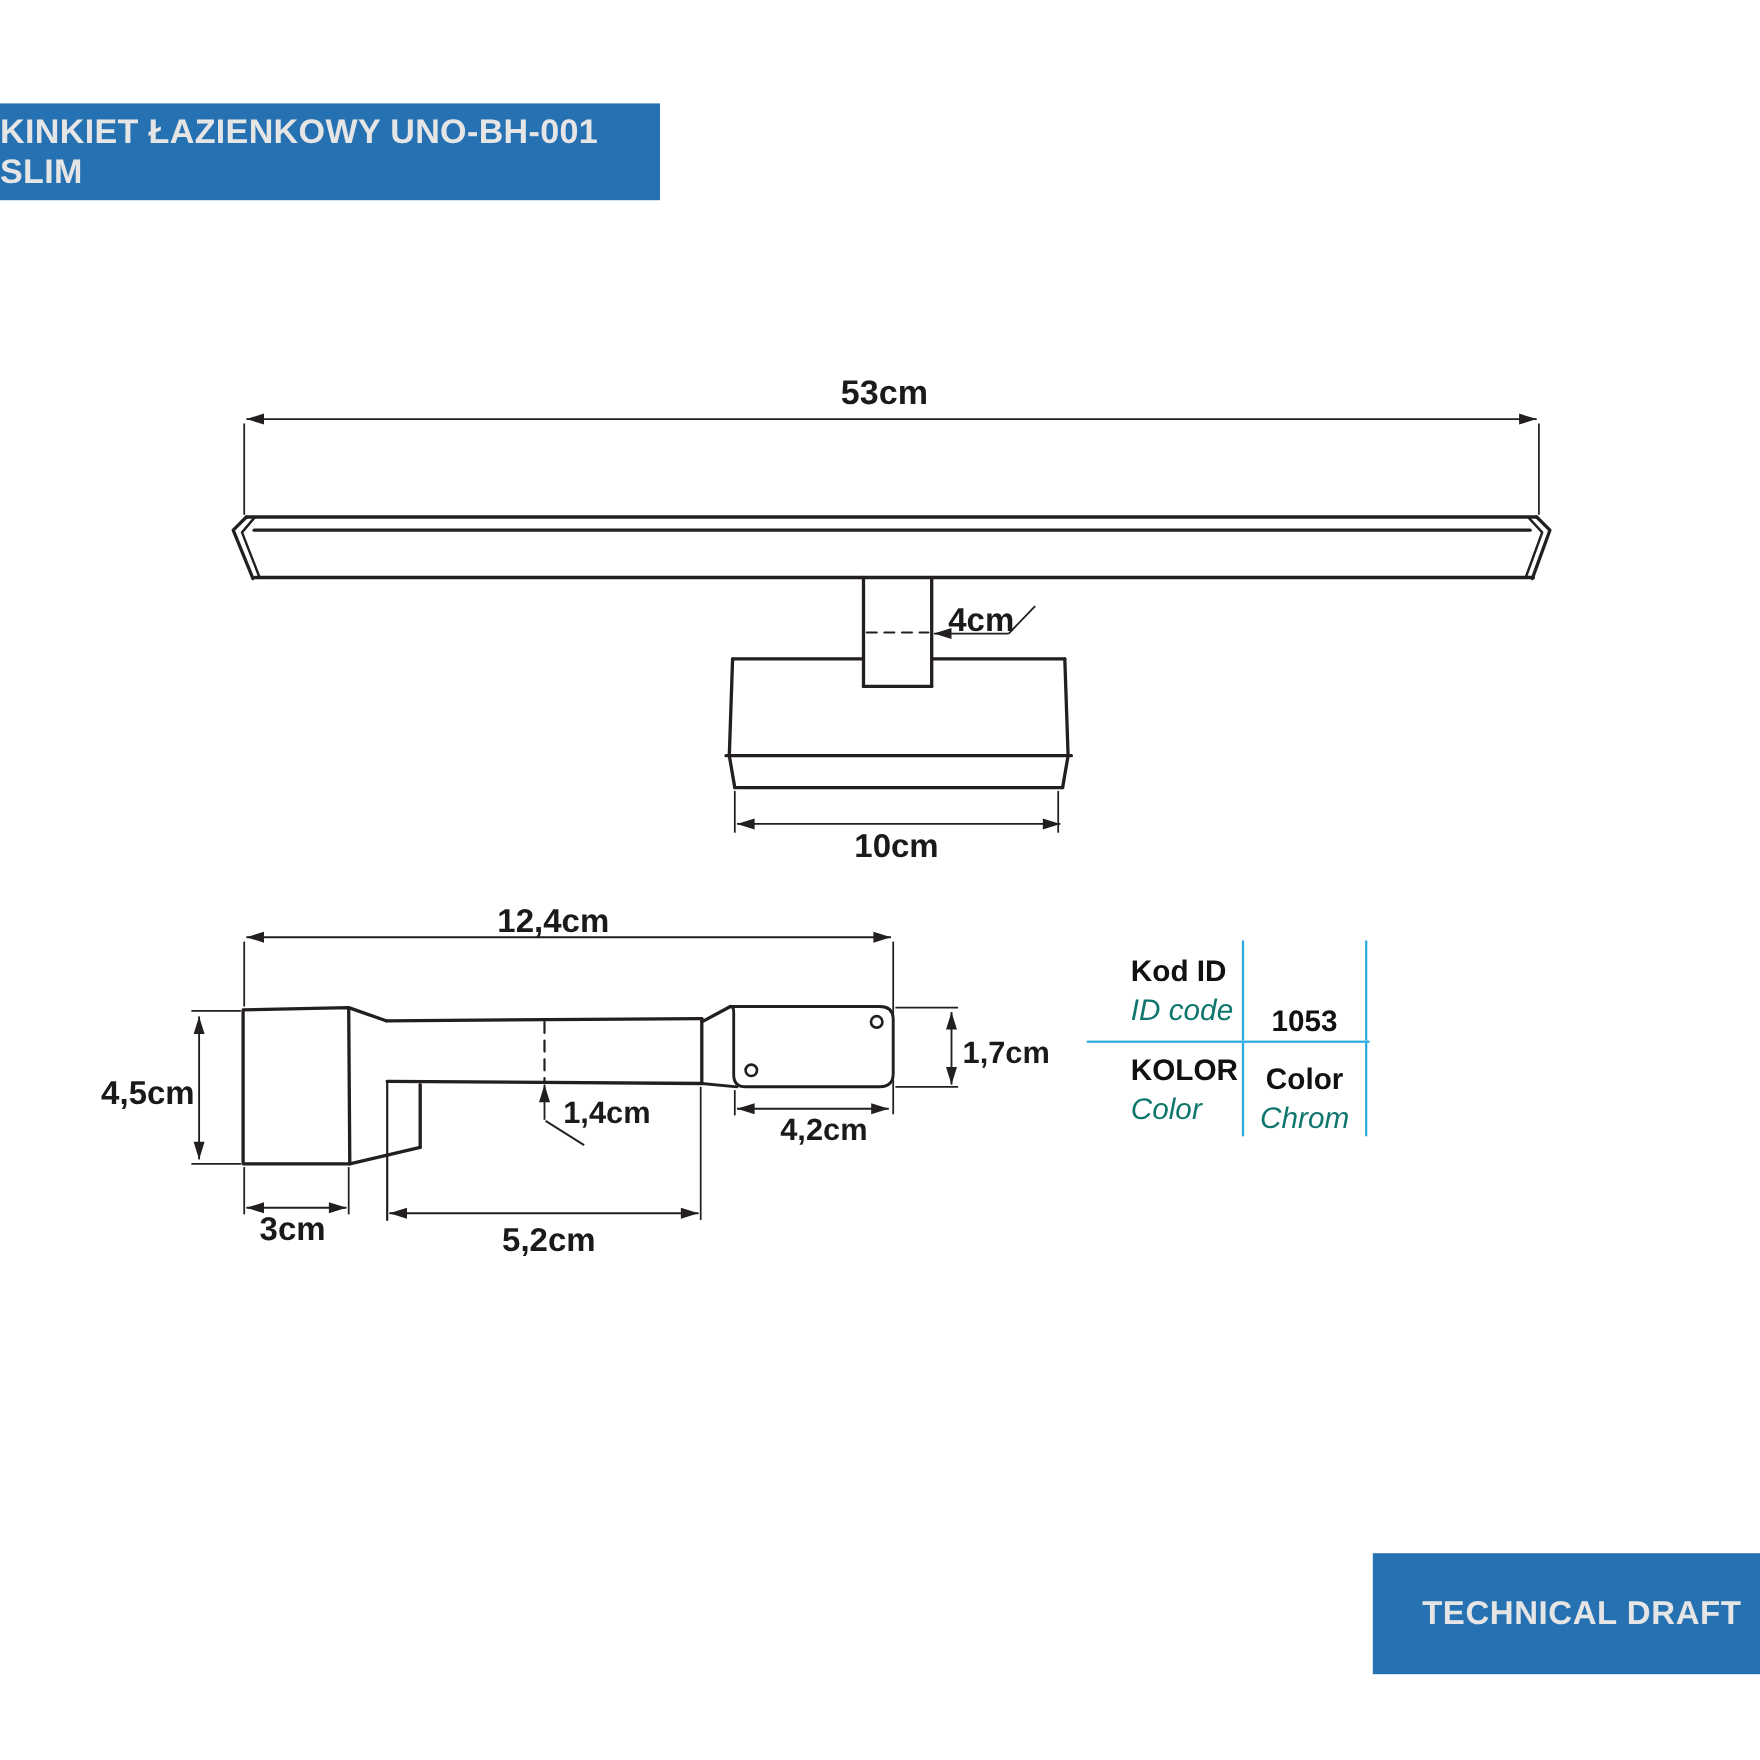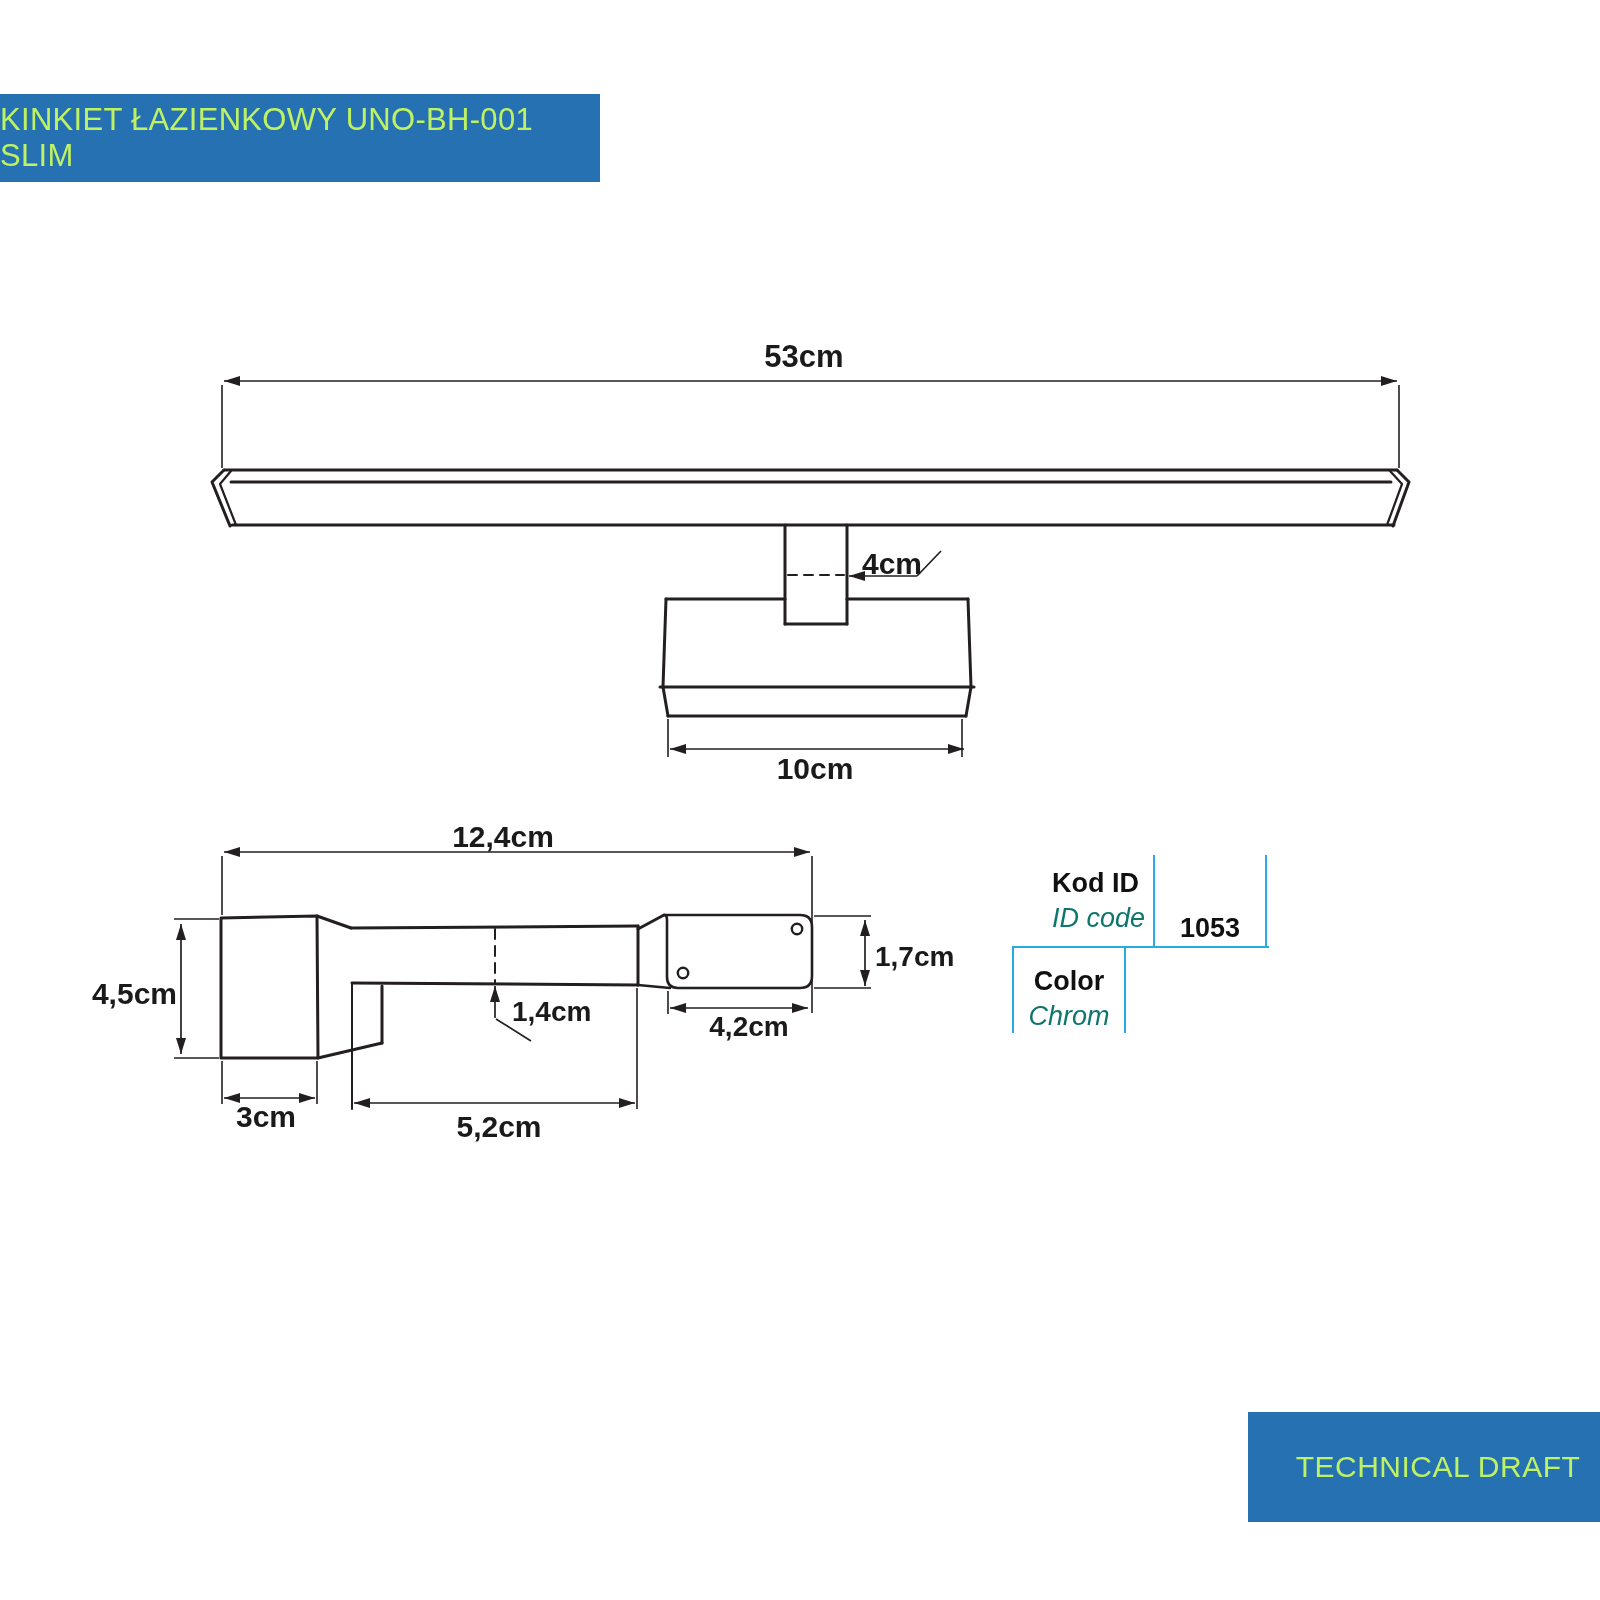--- a/index.html
+++ b/index.html
@@ -1,26 +1,26 @@
 <!DOCTYPE html>
 <html><head>
 <meta charset="utf-8">
 <style>
   html,body{margin:0;padding:0;background:#ffffff;}
   body{width:1600px;height:1600px;position:relative;overflow:hidden;
        font-family:"Liberation Sans", sans-serif;}
-  .banner{position:absolute;background:#2571B1;color:#bef264;display:flex;
-          align-items:center;justify-content:center;font-weight:normal;}
+  .banner{position:absolute;background:#2571B1;color:#e5e5e5;display:flex;
+          align-items:center;justify-content:center;font-weight:bold;}
   #header-banner{left:0;top:94px;width:600px;height:88px;font-size:31px;letter-spacing:.3px;}
   #footer-banner{left:1248px;top:1412px;width:352px;height:110px;font-size:30px;
                  letter-spacing:.5px;padding-left:28px;box-sizing:border-box;}
   svg{position:absolute;left:0;top:0;}
   .dimtext{font-family:"Liberation Sans", sans-serif;font-weight:bold;fill:#1a1a1a;}
   
-  #spec-table{position:absolute;left:1012px;top:855px;width:257px;color:#111111;}
+  #spec-table{position:absolute;left:988px;top:855px;width:257px;color:#111111;}
   .spec-row{display:flex;}
   .spec-row.first{height:93px;border-bottom:2px solid #29ABE2;box-sizing:border-box;}
   .spec-row.second{height:85px;}
   .spec-cell-label{width:141px;box-sizing:border-box;padding-left:40px;display:flex;
                    flex-direction:column;justify-content:center;}
   .spec-cell-value{width:114px;box-sizing:border-box;border-left:2px solid #29ABE2;
                    border-right:2px solid #29ABE2;display:flex;flex-direction:column;
                    justify-content:flex-end;align-items:center;text-align:center;}
   .spec-bold{font-weight:bold;font-size:27px;line-height:35px;}
   .spec-italic{font-style:italic;font-weight:normal;font-size:27px;line-height:34px;color:#0f766e;}
@@ -151,20 +151,24 @@
   <div class="spec-row first">
     <div class="spec-cell-label">
       <span class="spec-bold">Kod ID</span>
       <span class="spec-italic">ID code</span>
     </div>
     <div class="spec-cell-value">
       <span class="spec-bold">1053</span>
     </div>
   </div>
   <div class="spec-row second">
+    <div class="spec-cell-label">
+      <span class="spec-bold">KOLOR</span>
+      <span class="spec-italic">Color</span>
+    </div>
     <div class="spec-cell-value">
       <span class="spec-bold">Color</span>
       <span class="spec-italic">Chrom</span>
     </div>
   </div>
 </div>
 
 <div id="footer-banner" class="banner">
   <span>TECHNICAL DRAFT</span>
 </div>

